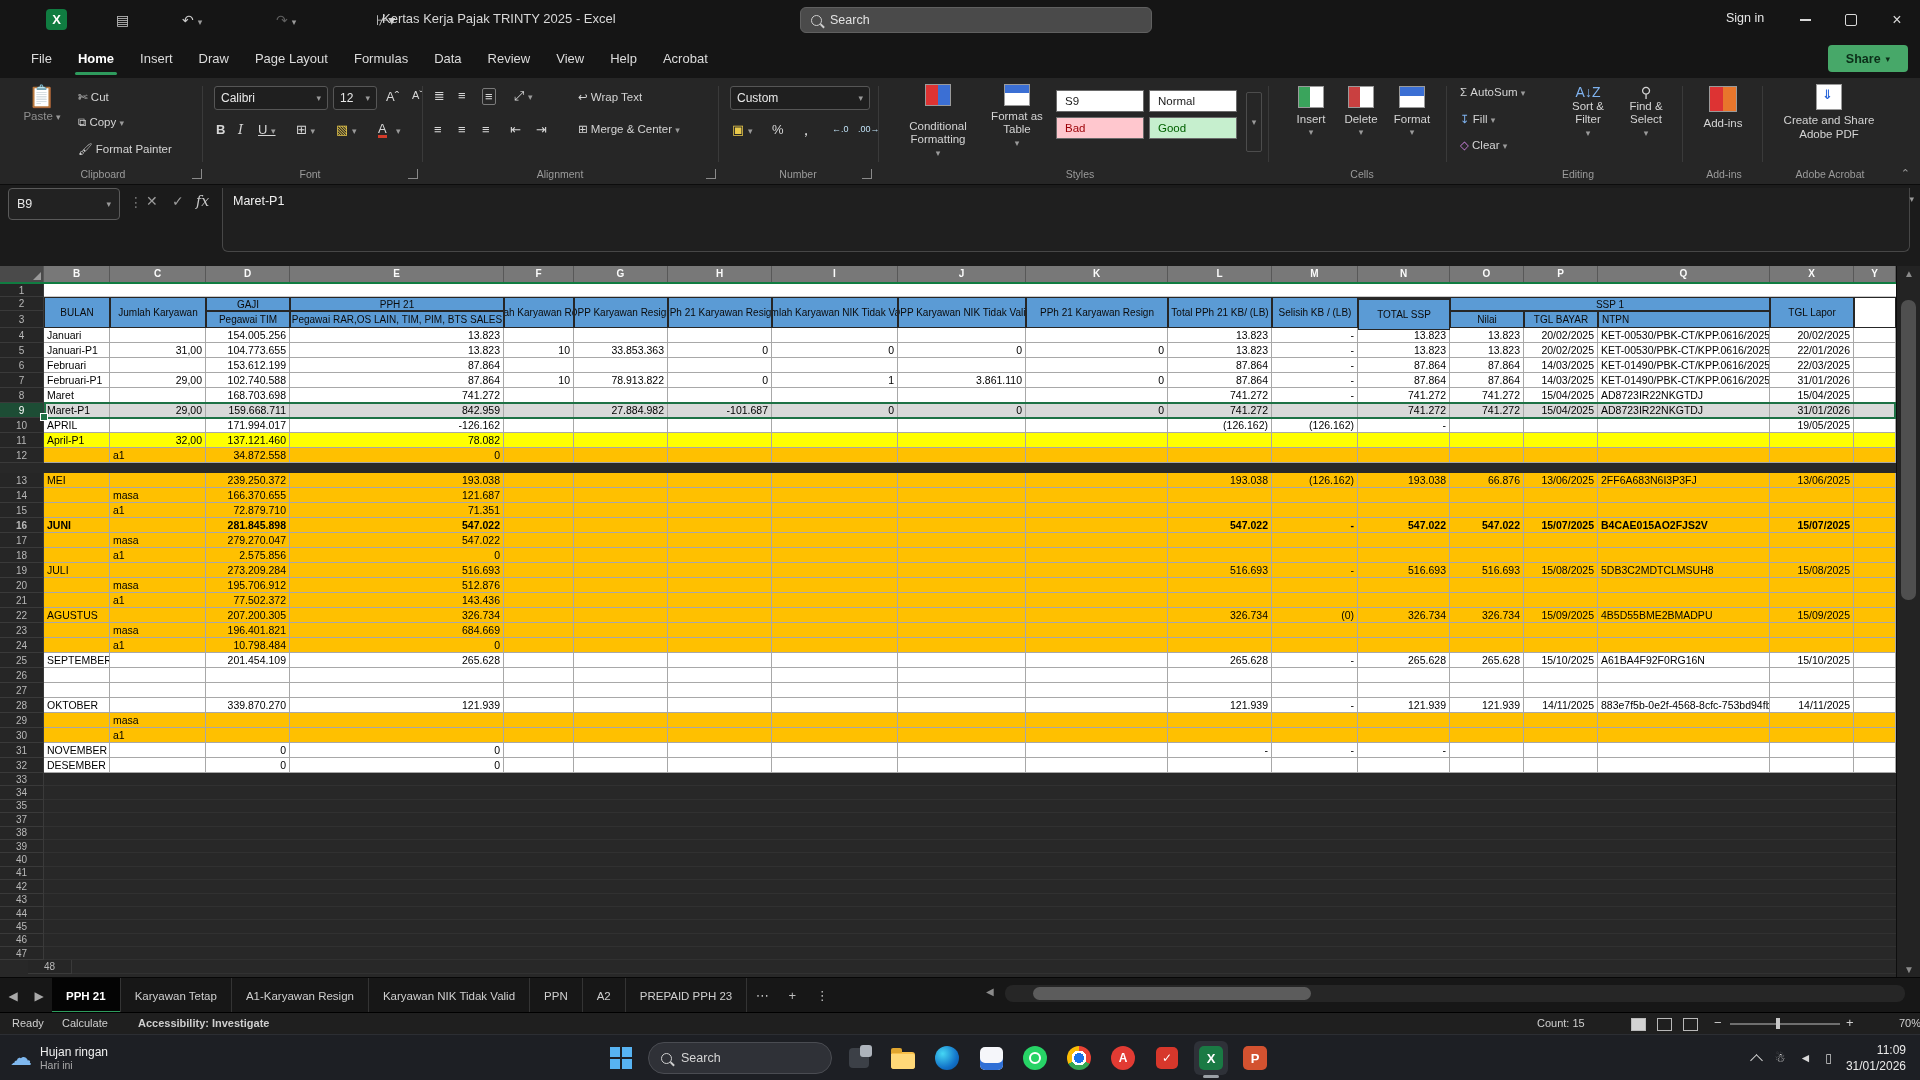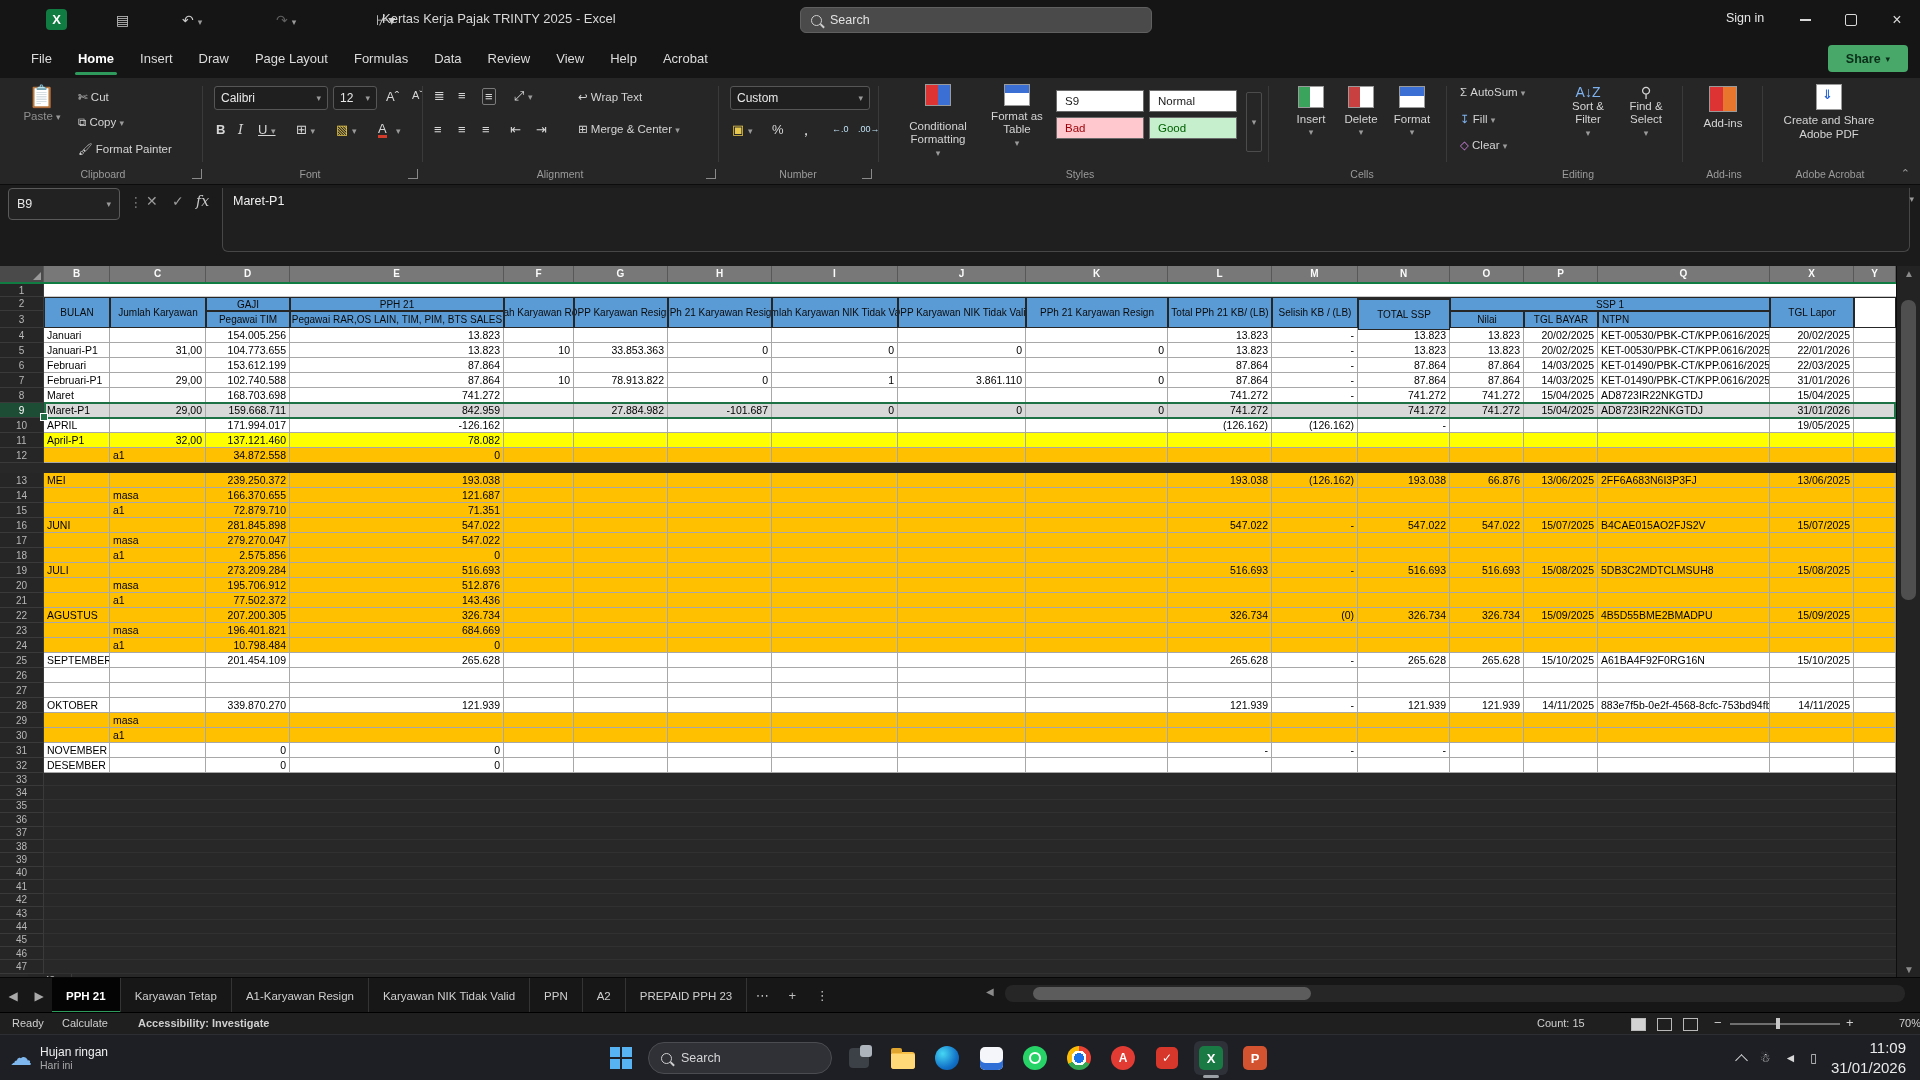--- a/index.html
+++ b/index.html
@@ -155,21 +155,21 @@
   .ic-redb{width:22px;height:22px;border-radius:5px;background:#d7372b;color:#fff;font-size:12px;font-weight:bold;
     display:flex;align-items:center;justify-content:center;}
   .ic-xl{width:24px;height:24px;border-radius:5px;background:#1a7a44;color:#fff;font-size:13px;font-weight:bold;
     display:flex;align-items:center;justify-content:center;}
   .ic-pp{width:24px;height:24px;border-radius:5px;background:#d35230;color:#fff;font-size:13px;font-weight:bold;
     display:flex;align-items:center;justify-content:center;}
   #tray{right:14px;left:auto;top:4px;position:absolute;display:flex;align-items:center;gap:14px;height:38px;}
   .trayglyph{color:#d8d8d8;font-size:12px;}
   .chev{width:8px;height:8px;border-left:1.6px solid #d8d8d8;border-top:1.6px solid #d8d8d8;
     transform:rotate(45deg);margin-top:4px;}
-  #clock{text-align:right;font-size:15px;color:#eaeaea;line-height:1.35;}
+  #clock{text-align:right;font-size:12px;color:#eaeaea;line-height:1.35;}
 </style>
 </head>
 <body>
 
 <div id="stage">
 
   <div id="titlebar" class="abs">
     <div class="abs appicon">X</div>
     <div class="abs qat" style="left:116px;">▤</div>
     <div class="abs qat" style="left:182px;">↶ <span class="car">▾</span></div>
@@ -654,21 +654,21 @@
           <div class="c fo" style="width: 142px; flex: 0 0 auto;"></div>
           <div class="c fo" style="width: 104px; flex: 0 0 auto;"></div>
           <div class="c fo" style="width: 86px; flex: 0 0 auto;"></div>
           <div class="c fo" style="width: 92px; flex: 0 0 auto;"></div>
           <div class="c fo" style="width: 74px; flex: 0 0 auto;"></div>
           <div class="c fo" style="width: 74px; flex: 0 0 auto;"></div>
           <div class="c fo" style="width: 172px; flex: 0 0 auto;"></div>
           <div class="c fo" style="width: 84px; flex: 0 0 auto;"></div>
           <div class="c fo" style="width: 42px; flex: 0 0 auto;"></div>
         </div>
-        <div class="srow" style="height: 15px;">
+        <div class="srow" style="height: 15px; font-weight: bold;">
           <div class="rn" style="height: 15px;">16</div>
           <div class="c fo" style="width: 66px; flex: 0 0 auto;">JUNI</div>
           <div class="c fo" style="width: 96px; flex: 0 0 auto;"></div>
           <div class="c fo r" style="width: 84px; flex: 0 0 auto;">281.845.898</div>
           <div class="c fo r" style="width: 214px; flex: 0 0 auto;">547.022</div>
           <div class="c fo" style="width: 70px; flex: 0 0 auto;"></div>
           <div class="c fo" style="width: 94px; flex: 0 0 auto;"></div>
           <div class="c fo" style="width: 104px; flex: 0 0 auto;"></div>
           <div class="c fo" style="width: 126px; flex: 0 0 auto;"></div>
           <div class="c fo" style="width: 128px; flex: 0 0 auto;"></div>
@@ -1021,24 +1021,20 @@
         <div class="srow" style="height: 13.4px;">
           <div class="rn" style="height: 13.4px;">33</div>
           <div class="erow" style="width: 1852px;"></div>
         </div>
         <div class="srow" style="height: 13.4px;">
           <div class="rn" style="height: 13.4px;">34</div>
           <div class="erow" style="width: 1852px;"></div>
         </div>
         <div class="srow" style="height: 13.4px;">
           <div class="rn" style="height: 13.4px;">35</div>
-          <div class="erow" style="width: 1852px;"></div>
-        </div>
-        <div class="srow" style="height: 13.4px;">
-          <div class="rn" style="height: 13.4px;">36</div>
           <div class="erow" style="width: 1852px;"></div>
         </div>
         <div class="srow" style="height: 13.4px;">
           <div class="rn" style="height: 13.4px;">37</div>
           <div class="erow" style="width: 1852px;"></div>
         </div>
         <div class="srow" style="height: 13.4px;">
           <div class="rn" style="height: 13.4px;">38</div>
           <div class="erow" style="width: 1852px;"></div>
         </div>

